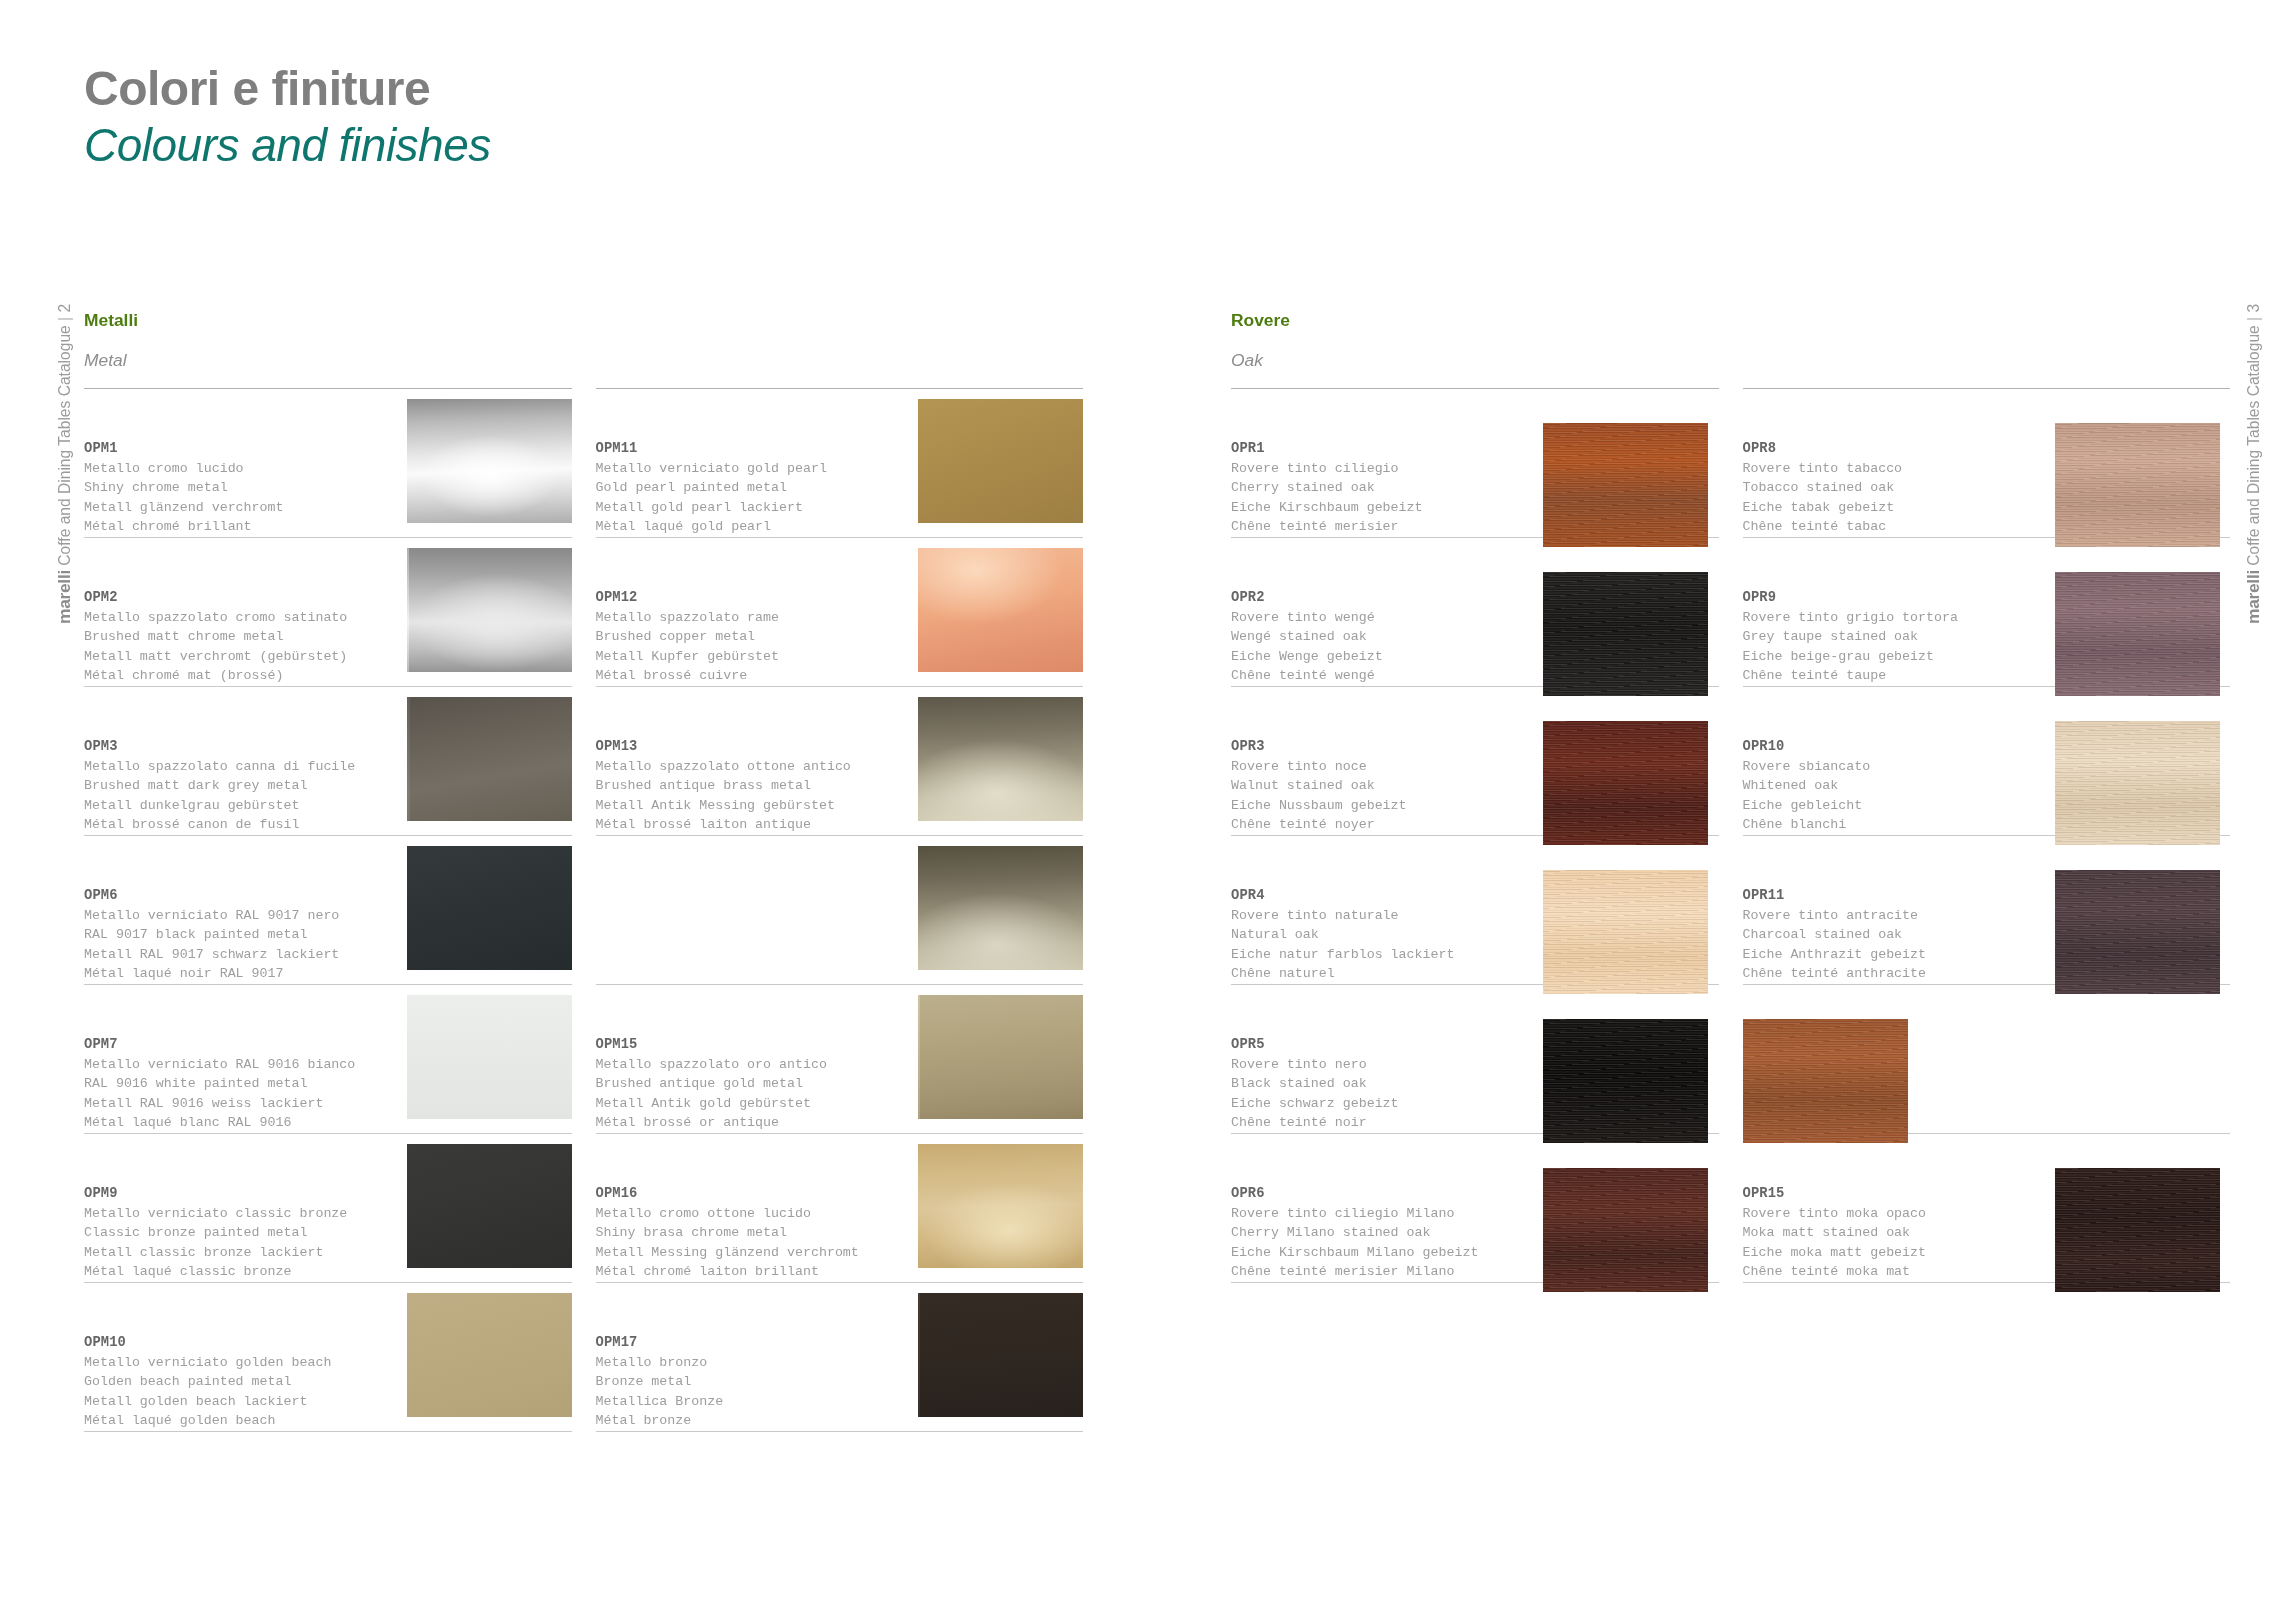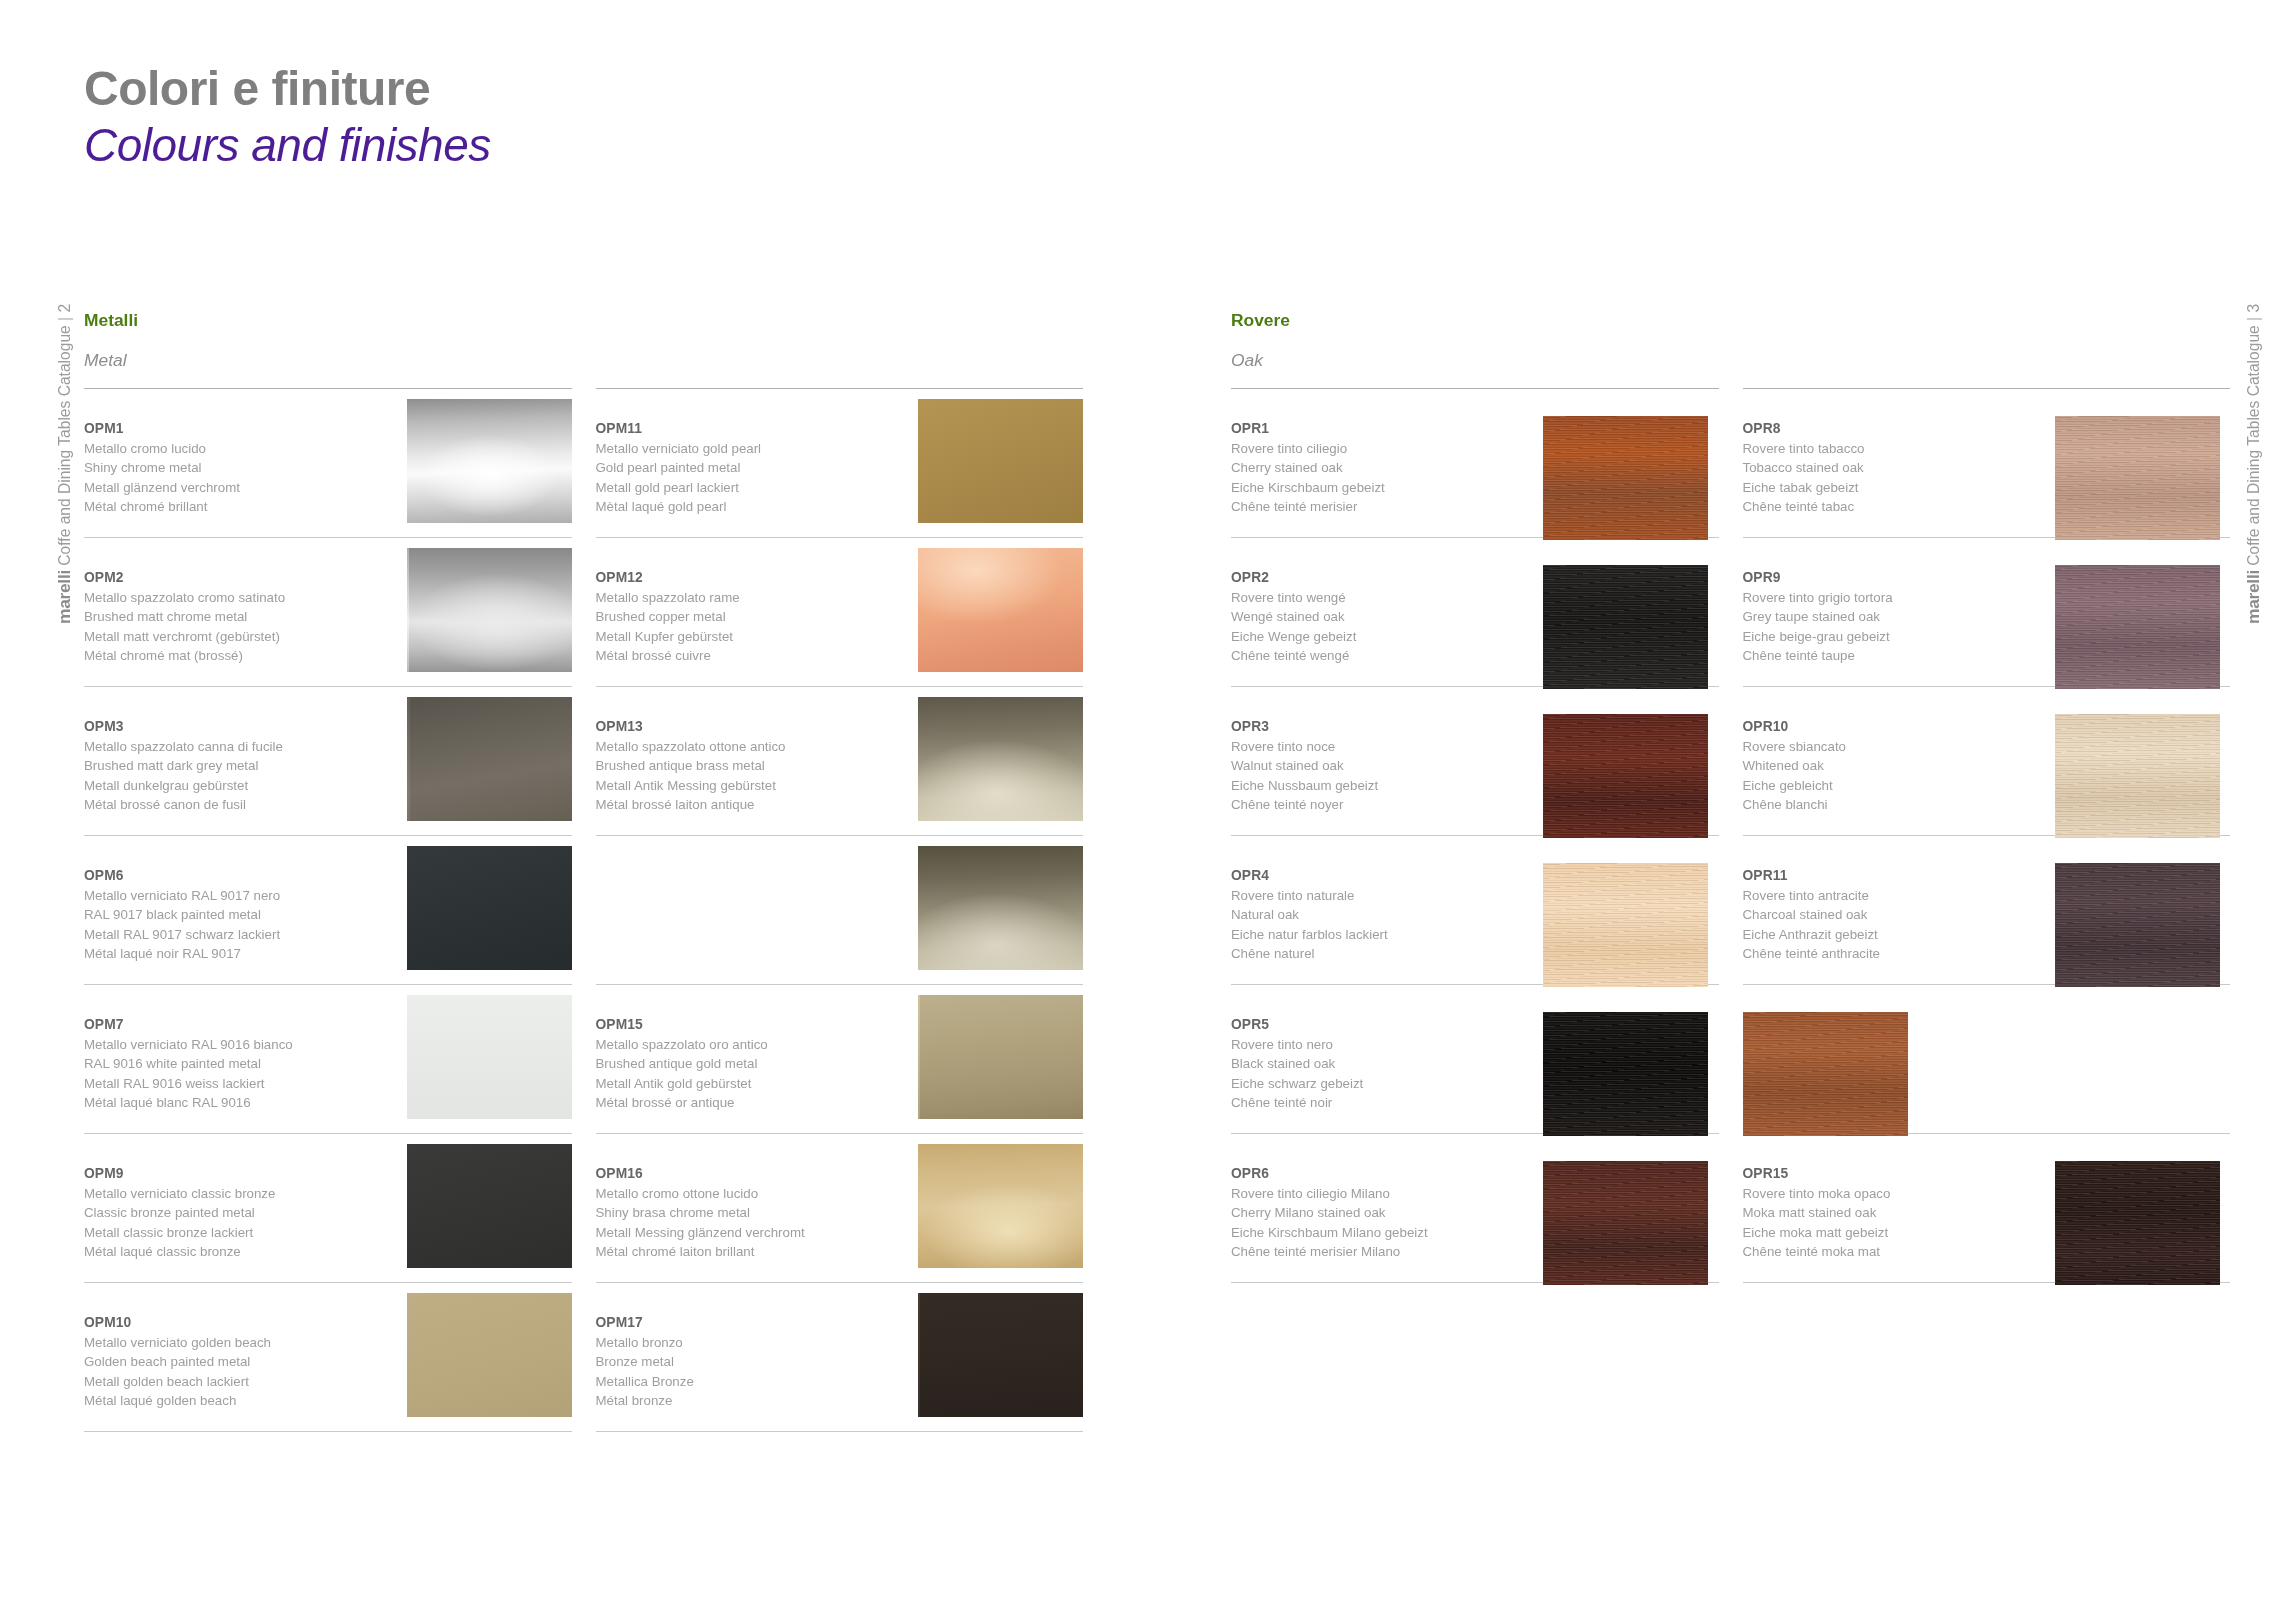--- a/index.html
+++ b/index.html
@@ -11,21 +11,21 @@
   }
   .page { position: relative; width: 2104px; height: 1624px; background: #fff; }
 
   
   .header { position: absolute; left: 84px; top: 64px; }
   .title-it {
     font-size: 48px; font-weight: bold; color: #7f7f7f;
     letter-spacing: -0.5px; line-height: 1.05;
   }
   .title-en {
-    font-size: 46px; font-style: italic; font-weight: 300; color: #4c1d95;
+    font-size: 46px; font-style: italic; font-weight: 300; color: #0f766e;
     letter-spacing: -0.5px; line-height: 1.12; margin-top: 5.5px;
   }
 
   
   .rail {
     position: absolute; top: 0; height: 1624px; width: 55px;
   }
   .rail-left  { left: 26px; }
   .rail-right { left: 2215px; }
   .rail-text {
@@ -56,23 +56,24 @@
     font-size: 17.4px; font-style: italic; font-weight: 300; color: #8d8d8d;
     line-height: 1.3; margin-top: 17px;
   }
 
   .columns { display: flex; gap: 24px; margin-top: 16.5px; }
   .column { width: 488px; }
 
   .col-rule { height: 0.9px; background: #b0b0b0; width: 100%; }
 
   .entry {
-    position: relative; display: flex; align-items: center;
+    position: relative; display: flex; align-items: flex-end;
     height: 149px; padding-top: 10px;
     border-bottom: 0.9px solid #c9c9c9;
+    font-family: Liberation Mono, monospace;
   }
   .entry:last-child { }
 
   .entry-text { width: 312px; padding-right: 7.3px; }
   .entry-code {
     font-size: 13.8px; font-weight: bold; color: #666666;
     letter-spacing: 0.1px; line-height: 1.45;
   }
   .entry-desc {
     font-size: 13.3px; color: #9e9e9e; line-height: 1.47; white-space: nowrap;

